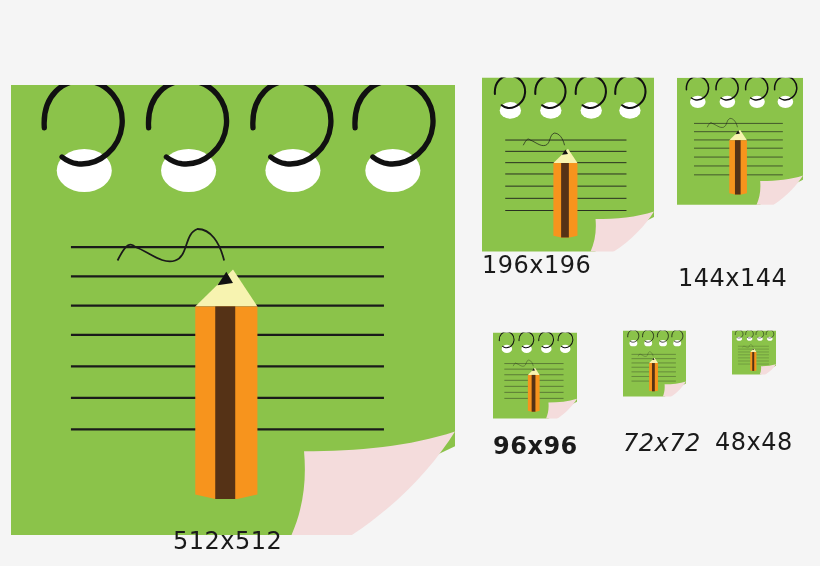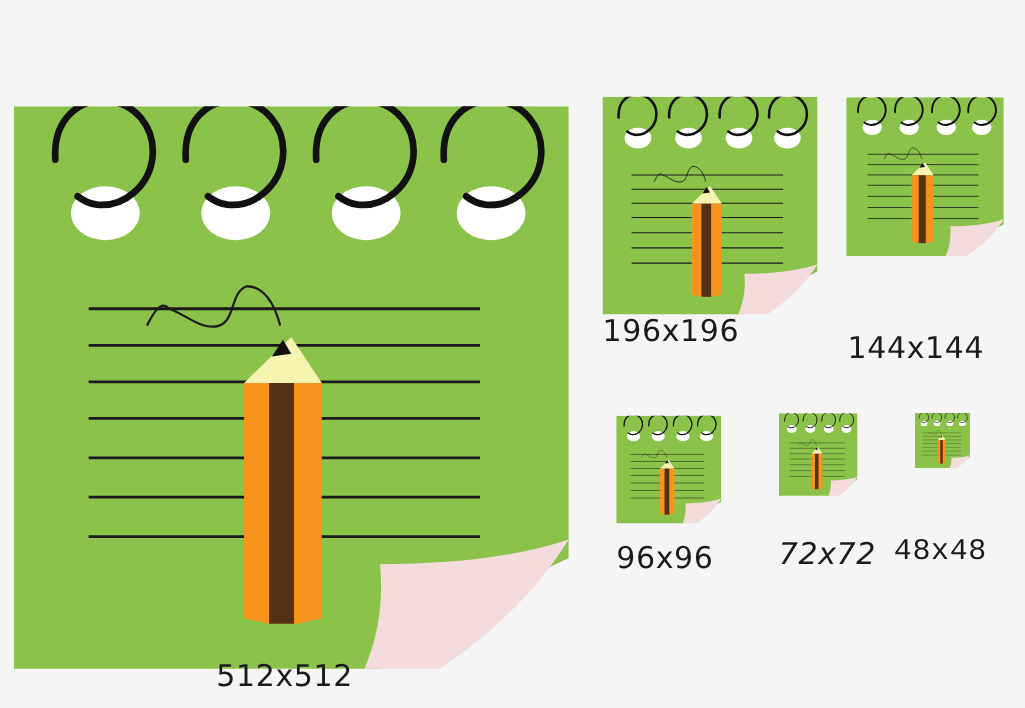--- a/index.html
+++ b/index.html
@@ -71,27 +71,27 @@
       <use href="#notepad"></use>
     </svg>
 </div>
 <div class="label" style="left:678px;top:264px;">144x144</div>
 
 <div class="icon" style="left:493px;top:324px;width:84px;height:86px;">
   <svg viewBox="0 -10 100 100" preserveAspectRatio="none">
       <use href="#notepad"></use>
     </svg>
 </div>
-<div class="label" style="left:493px;top:432px;">96x96</div>
+<div class="label" style="left:493px;top:432px;font-weight:bold;">96x96</div>
 
 <div class="icon" style="left:623px;top:324px;width:63px;height:66px;">
   <svg viewBox="0 -10 100 100" preserveAspectRatio="none">
       <use href="#notepad"></use>
     </svg>
 </div>
 <div class="label" style="left:623px;top:429px;font-style:italic;">72x72</div>
 
 <div class="icon" style="left:732px;top:326px;width:44px;height:44px;">
   <svg viewBox="0 -10 100 100" preserveAspectRatio="none">
       <use href="#notepad"></use>
     </svg>
 </div>
-<div class="label" style="left:715px;top:428px;font-family:Liberation Mono, monospace;">48x48</div>
+<div class="label" style="left:715px;top:428px;">48x48</div>
 
 </body></html>

